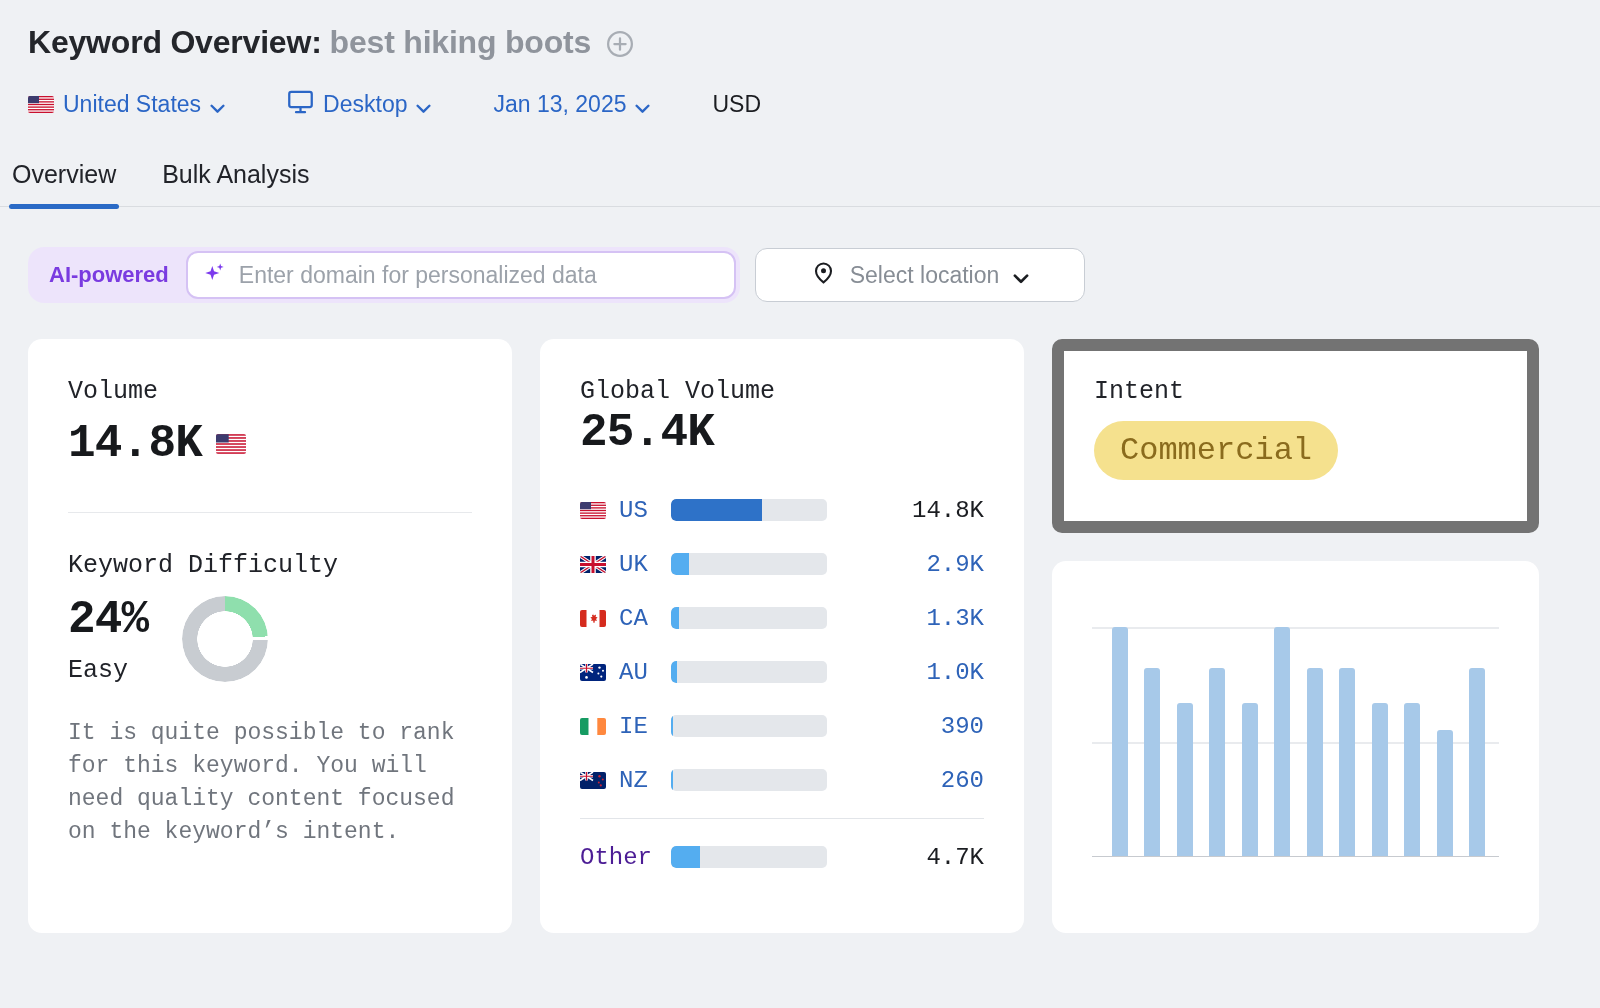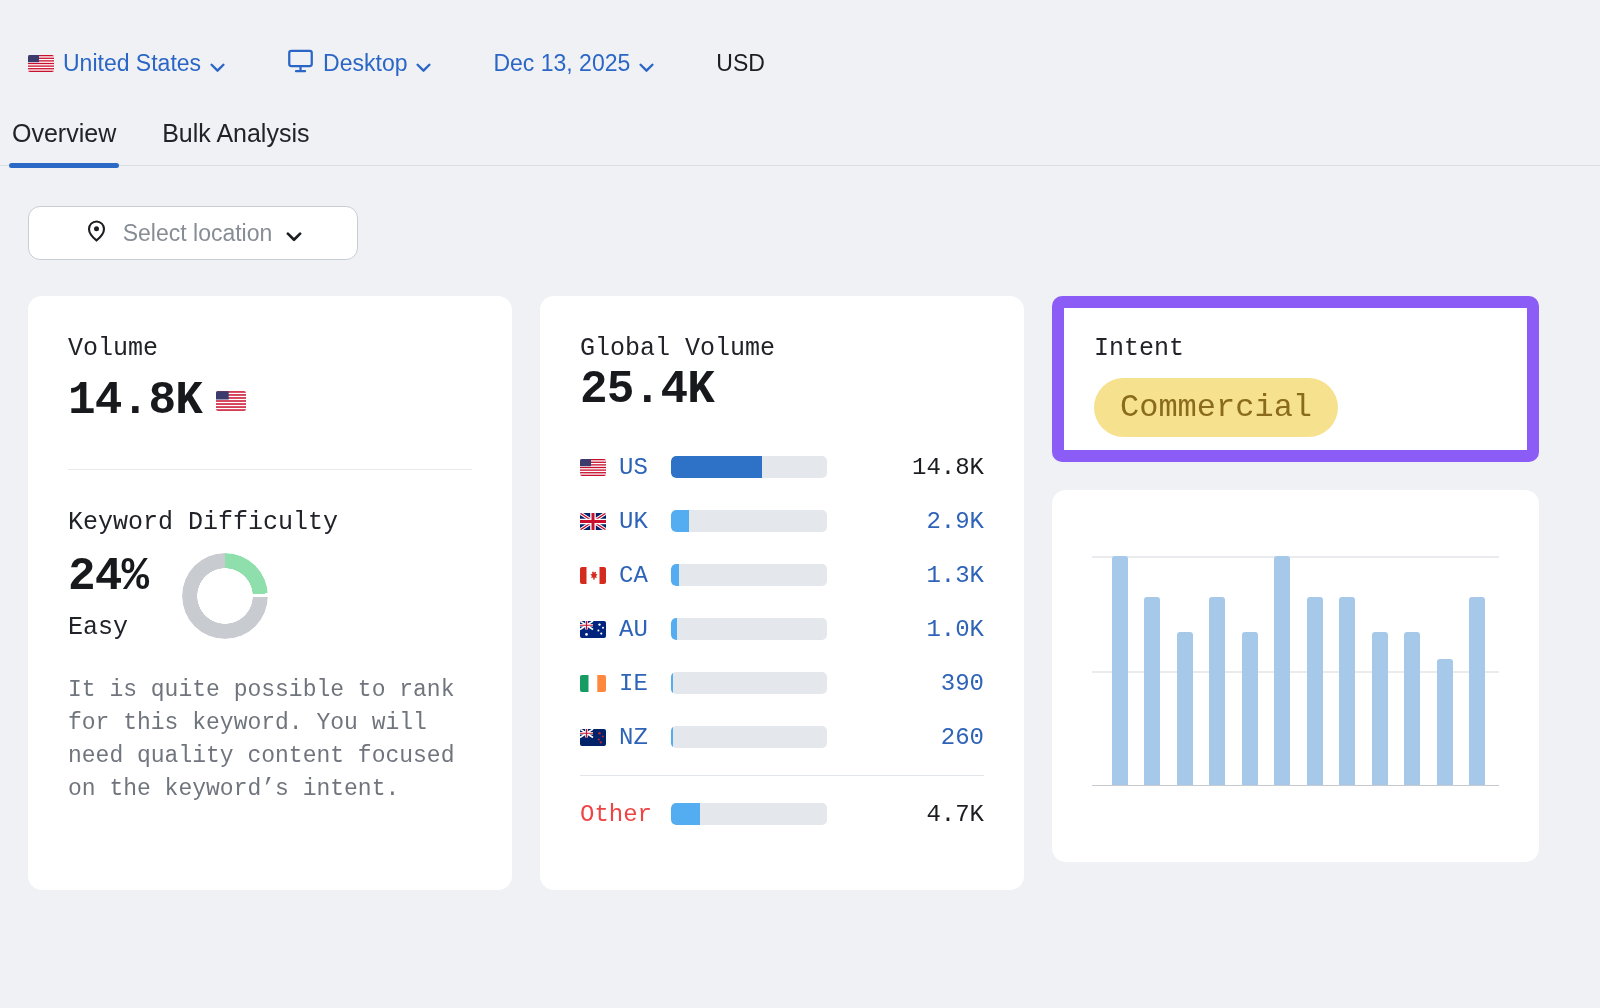--- a/index.html
+++ b/index.html
@@ -62,30 +62,30 @@
   .donut { width:86px; height:86px; border-radius:50%; margin-left:34px; margin-top:2px;
            -webkit-mask:radial-gradient(closest-side, transparent 0 64%, #000 65% 100%);
            mask:radial-gradient(closest-side, transparent 0 64%, #000 65% 100%); }
   .kd-desc { font-size:23px; line-height:1.43; color:#70757D; margin-top:32px; }
 
   
   .geo-list { margin-top:24px; }
   .geo-row { display:flex; align-items:center; height:54px; }
   .geo-flag { width:26px; display:flex; }
   .geo-label { font-size:24px; color:#2E63B8; margin-left:13px; width:52px; }
-  .geo-label.dark { color:#ef4444; margin-left:0; width:91px; }
+  .geo-label.dark { color:#4c1d95; margin-left:0; width:91px; }
   .geo-track { width:156px; height:22px; background:#E4E7EB; border-radius:5px;
                overflow:hidden; position:relative; }
   .geo-fill { position:absolute; left:0; top:0; bottom:0; border-radius:5px 0 0 5px; }
   .geo-value { margin-left:auto; font-size:24px; color:#2E63B8; }
   .geo-value.dark { color:#1B1D21; }
   .geo-divider { border:none; border-top:1.5px solid #E2E5E9; margin:11px 0; }
 
   
-  .intent-card { height:166px; background:#fff; border:12px solid #8b5cf6; border-radius:10px;
+  .intent-card { height:194px; background:#fff; border:12px solid #737373; border-radius:10px;
                  padding:26px 30px; }
   .intent-badge { display:inline-block; margin-top:15px; background:#F5E18E; color:#8A6B1D;
                   font-size:32px; padding:11px 26px; border-radius:999px; }
 
   
   .trend-card { height:372px; margin-top:28px; }
   .chart { position:relative; height:230px; margin-top:28px; }
   .gridline { position:absolute; left:0; right:0; height:1.5px; background:#E9EBEE; }
   .gridline.g100 { top:0; }
   .gridline.g50 { top:50%; }
@@ -94,20 +94,29 @@
           display:flex; align-items:flex-end; justify-content:space-between; }
   .trend-bar { width:16px; background:#A7C9E9; border-radius:3px 3px 0 0; }
 
   .flag svg { display:block; border-radius:2px; }
 </style>
 </head>
 <body>
 
 <div class="page">
 
+  <div class="header-row">
+    <h1 class="page-title"><span class="t-dark">Keyword Overview:</span><span class="t-gray">best hiking boots</span></h1>
+    <span class="plus-btn">
+      <svg width="30" height="30" viewBox="0 0 24 24">
+          <circle cx="12" cy="12" r="9.5" fill="none" stroke="#A8ADB4" stroke-width="1.8"></circle>
+          <path d="M12 7.5v9M7.5 12h9" stroke="#A8ADB4" stroke-width="1.8" stroke-linecap="round"></path>
+        </svg>
+    </span>
+  </div>
 
   <div class="filters-row">
     <div class="filter">
       <span class="flag">
           <svg width="26" height="17" viewBox="0 0 26 17">
             <rect width="26" height="17" fill="#fff"></rect>
             <rect y="0.00" width="26" height="1.31" fill="#C8102E"></rect>
             <rect y="2.62" width="26" height="1.31" fill="#C8102E"></rect>
             <rect y="5.23" width="26" height="1.31" fill="#C8102E"></rect>
             <rect y="7.85" width="26" height="1.31" fill="#C8102E"></rect>
@@ -127,34 +136,44 @@
             <rect x="2" y="2.5" width="20" height="13.5" rx="1.8" fill="none" stroke="#2B66C6" stroke-width="2"></rect>
             <path d="M12 16.5v3" stroke="#2B66C6" stroke-width="2"></path>
             <path d="M8 20.5h8" stroke="#2B66C6" stroke-width="2" stroke-linecap="round"></path>
           </svg></span>
       <span>Desktop</span>
       <span class="chev"><svg width="15" height="10" viewBox="0 0 14 9">
             <path d="M1.5 1.5l5.5 5.5 5.5-5.5" stroke="currentColor" stroke-width="2.2" fill="none" stroke-linecap="round" stroke-linejoin="round"></path>
           </svg></span>
     </div>
     <div class="filter">
-      <span>Dec 13, 2025</span>
+      <span>Jan 13, 2025</span>
       <span class="chev"><svg width="15" height="10" viewBox="0 0 14 9">
             <path d="M1.5 1.5l5.5 5.5 5.5-5.5" stroke="currentColor" stroke-width="2.2" fill="none" stroke-linecap="round" stroke-linejoin="round"></path>
           </svg></span>
     </div>
     <div class="currency">USD</div>
   </div>
 
   <div class="tabs-row">
     <div class="tab active">Overview</div>
     <div class="tab">Bulk Analysis</div>
   </div>
 
   <div class="ai-row">
+    <div class="ai-pill">
+      <span class="ai-badge">AI-powered</span>
+      <div class="ai-input-wrap">
+        <span><svg width="26" height="26" viewBox="0 0 24 24">
+              <path d="M9.5 5.5l1.6 4.9 4.9 1.6-4.9 1.6-1.6 4.9-1.6-4.9L3 12l4.9-1.6z" fill="#7C3AED"></path>
+              <path d="M16.8 3.2l.8 2.4 2.4.8-2.4.8-.8 2.4-.8-2.4-2.4-.8 2.4-.8z" fill="#7C3AED"></path>
+            </svg></span>
+        <input type="text" placeholder="Enter domain for personalized data" style="">
+      </div>
+    </div>
     <button class="loc-btn">
       <span><svg width="25" height="25" viewBox="0 0 24 24">
             <path d="M12 21.5s-7.2-5.8-7.2-11A7.2 7.2 0 1 1 19.2 10.5c0 5.2-7.2 11-7.2 11z" fill="none" stroke="#1B1D21" stroke-width="2"></path>
             <circle cx="12" cy="10.4" r="2.4" fill="#1B1D21"></circle>
           </svg></span>
       <span>Select location</span>
       <span class="chev"><svg width="16" height="10" viewBox="0 0 14 9">
             <path d="M1.5 1.5l5.5 5.5 5.5-5.5" stroke="currentColor" stroke-width="2.4" fill="none" stroke-linecap="round" stroke-linejoin="round"></path>
           </svg></span>
     </button>

